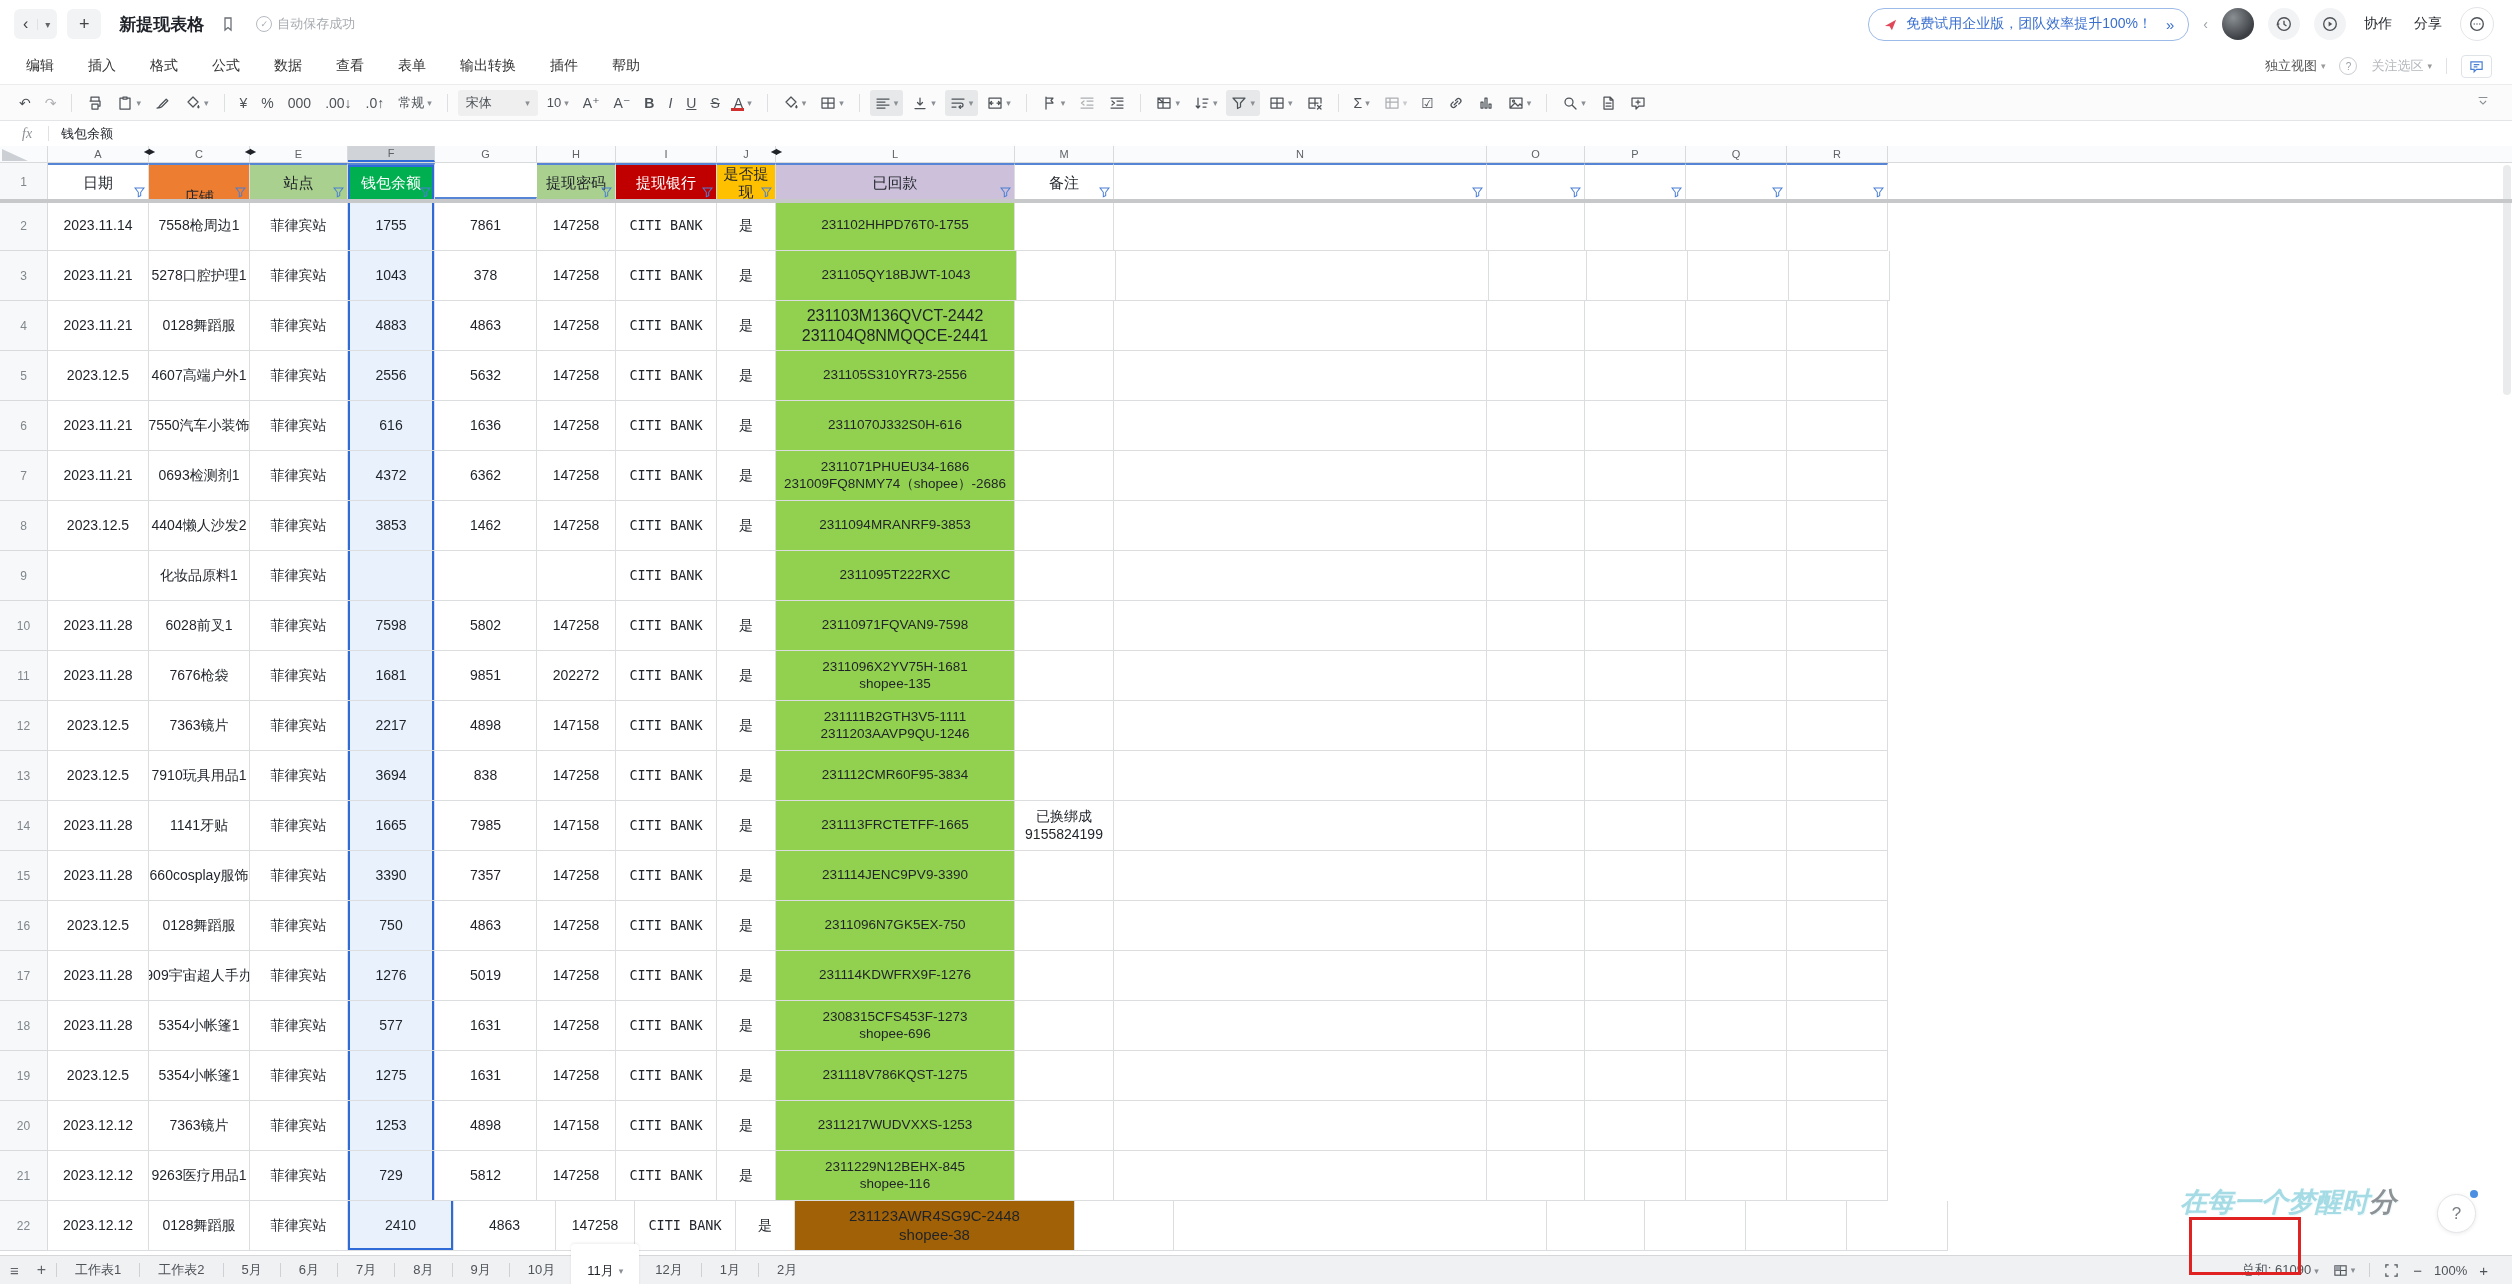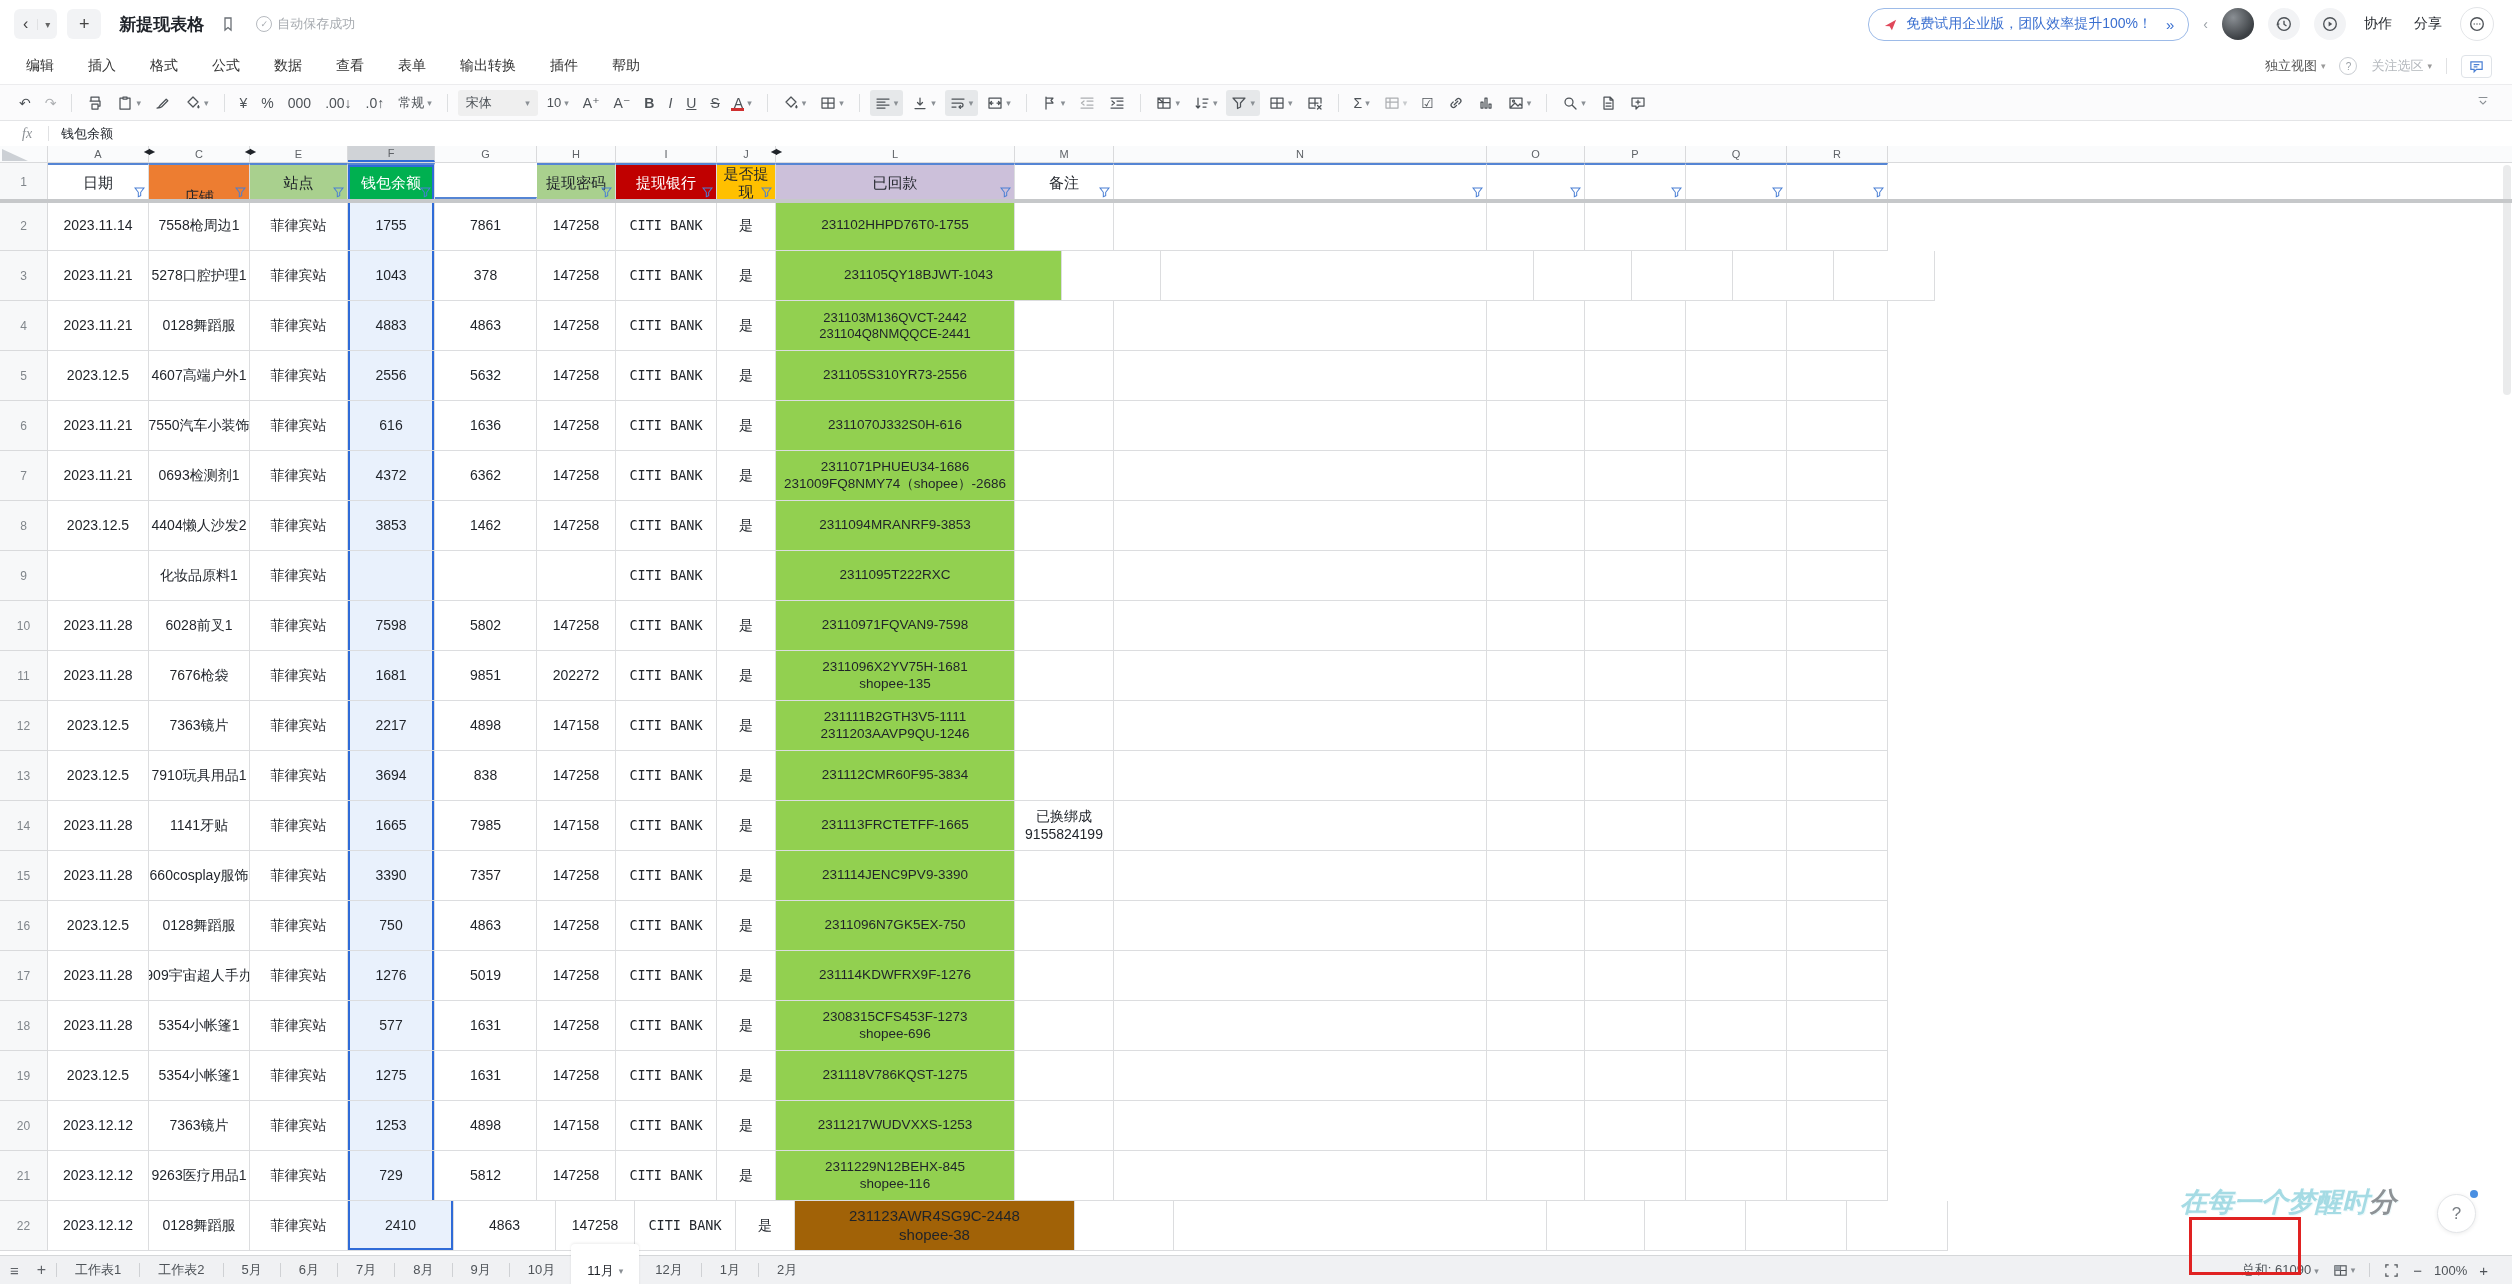--- a/index.html
+++ b/index.html
@@ -519,39 +519,39 @@
       <div class="grow" style="height: 50px;">
         <div class="gutter" style="width: 48px;">3</div>
         <div class="cell" style="width: 101px; white-space: nowrap;">2023.11.21</div>
         <div class="cell" style="width: 101px; white-space: nowrap;">5278口腔护理1</div>
         <div class="cell" style="width: 98px;">菲律宾站</div>
         <div class="cell fsel" style="width: 87px;">1043</div>
         <div class="cell" style="width: 102px;">378</div>
         <div class="cell" style="width: 79px;">147258</div>
         <div class="cell mono" style="width: 101px;">CITI BANK</div>
         <div class="cell" style="width: 59px;">是</div>
-        <div class="cell" style="width: 286px; background: rgb(146, 208, 80); font-size: 13.5px;">231105QY18BJWT-1043</div>
+        <div class="cell" style="width: 241px; background: rgb(146, 208, 80); font-size: 13.5px;">231105QY18BJWT-1043</div>
         <div class="cell" style="width: 99px;"></div>
         <div class="cell" style="width: 373px;"></div>
         <div class="cell" style="width: 98px;"></div>
         <div class="cell" style="width: 101px;"></div>
         <div class="cell" style="width: 101px;"></div>
         <div class="cell" style="width: 101px;"></div>
       </div>
       <div class="grow" style="height: 50px;">
         <div class="gutter" style="width: 48px;">4</div>
         <div class="cell" style="width: 101px; white-space: nowrap;">2023.11.21</div>
         <div class="cell" style="width: 101px; white-space: nowrap;">0128舞蹈服</div>
         <div class="cell" style="width: 98px;">菲律宾站</div>
         <div class="cell fsel" style="width: 87px;">4883</div>
         <div class="cell" style="width: 102px;">4863</div>
         <div class="cell" style="width: 79px;">147258</div>
         <div class="cell mono" style="width: 101px;">CITI BANK</div>
         <div class="cell" style="width: 59px;">是</div>
-        <div class="cell" style="width: 239px; background: rgb(146, 208, 80); font-size: 13px;">231103M136QVCT-2442
+        <div class="cell" style="width: 239px; background: rgb(146, 208, 80); font-size: 16px;">231103M136QVCT-2442
 231104Q8NMQQCE-2441</div>
         <div class="cell" style="width: 99px;"></div>
         <div class="cell" style="width: 373px;"></div>
         <div class="cell" style="width: 98px;"></div>
         <div class="cell" style="width: 101px;"></div>
         <div class="cell" style="width: 101px;"></div>
         <div class="cell" style="width: 101px;"></div>
       </div>
       <div class="grow" style="height: 50px;">
         <div class="gutter" style="width: 48px;">5</div>

